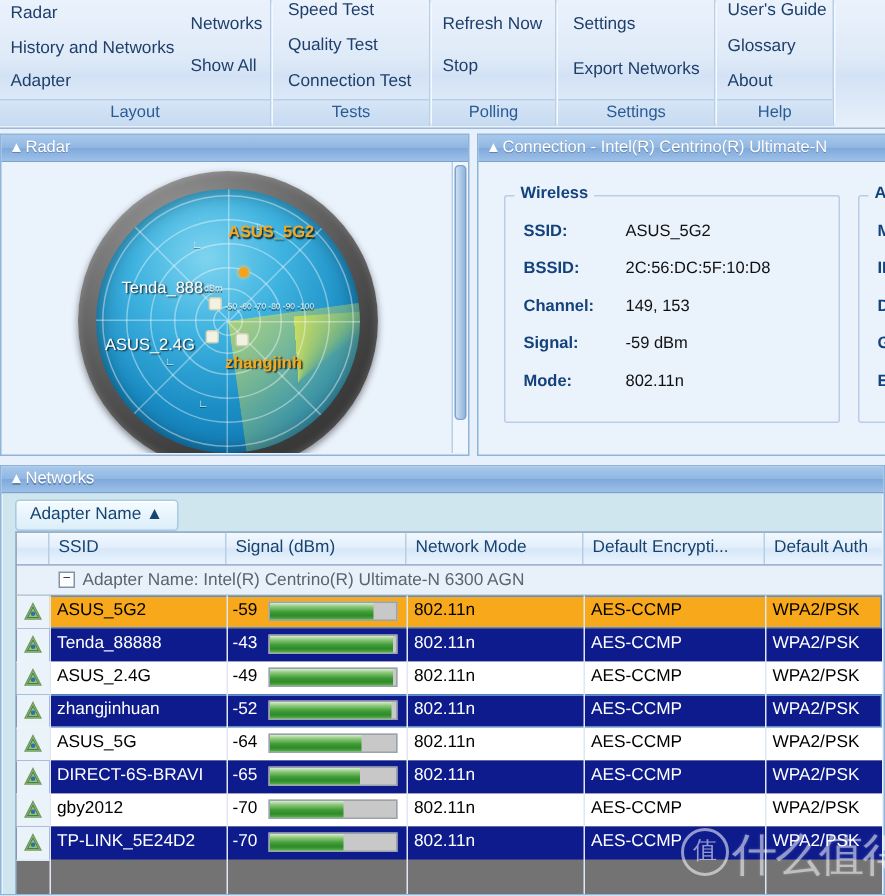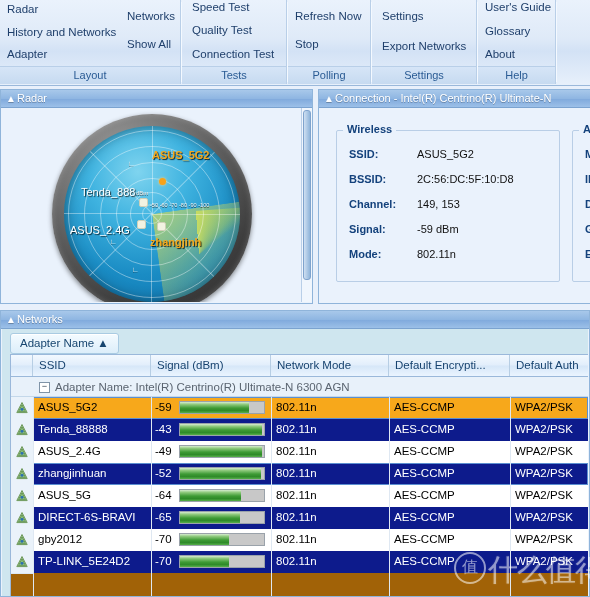--- a/index.html
+++ b/index.html
@@ -91,21 +91,21 @@
   }
   .fs-legend{
     position:absolute;top:-8px;left:6px;background:#eaf2fc;padding:0 4px;
     font-weight:bold;color:#14427c;font-size:11px;
   }
   .frow-l{position:absolute;font-weight:bold;color:#14427c;font-size:11px;white-space:nowrap;}
   .frow-v{position:absolute;color:#111;font-size:11px;white-space:nowrap;}
   
   #netPanel{left:0;top:310px;width:590px;height:287px;background:#eaf2fc;}
   #netBody{position:absolute;left:1px;top:18px;right:1px;bottom:0;background:#cfe6ef;padding:6px 6px 0 6px;box-sizing:border-box;}
-  #grid{position:absolute;left:8px;top:25px;right:0px;bottom:0;background:#a16207;border:1px solid #9ab8da;border-right:0;border-bottom:0;overflow:hidden;}
+  #grid{position:absolute;left:8px;top:25px;right:0px;bottom:0;background:#737373;border:1px solid #9ab8da;border-right:0;border-bottom:0;overflow:hidden;}
   #groupbar{
     position:absolute;left:8px;top:4px;right:8px;height:21px;
   }
   .chipbtn{
     display:inline-block;height:19px;line-height:19px;padding:0 9px;
     background:linear-gradient(to bottom,#f4fbff,#dceefa);
     border:1px solid #a9cbe2;border-radius:3px;color:#16456f;font-size:11.5px;
     box-shadow:0 1px 0 #fff inset;
   }
   .hdrrow{

